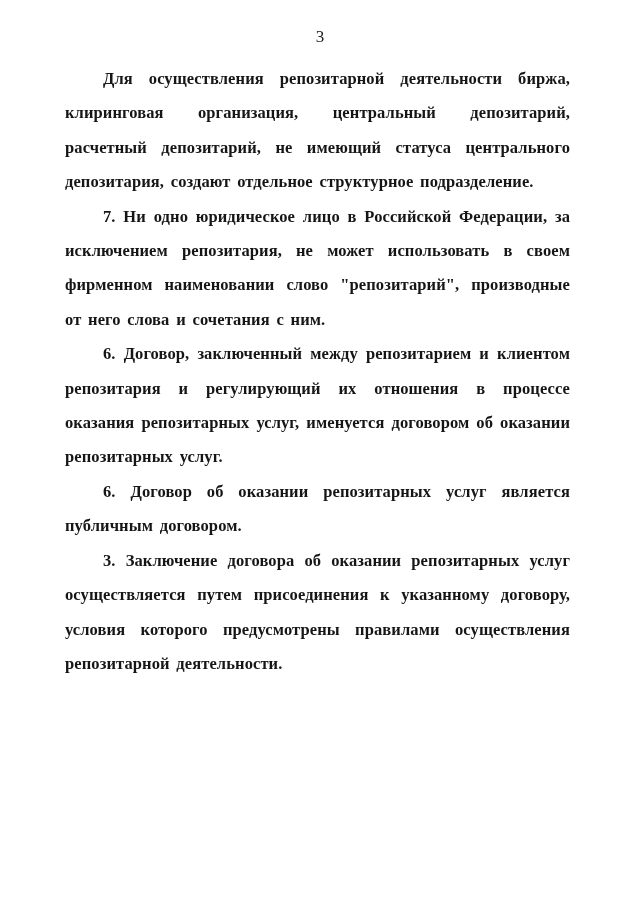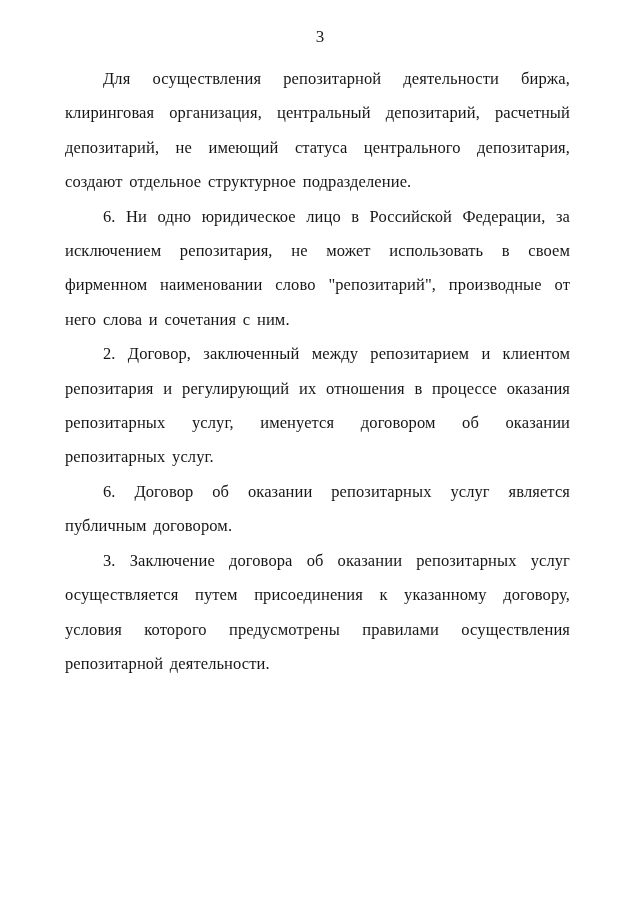--- a/index.html
+++ b/index.html
@@ -24,38 +24,39 @@
     text-align: center;
     font-size: 17px;
     line-height: 20px;
     color: #222222;
   }
   .content {
     position: absolute;
     top: 62px;
     left: 65px;
     width: 505px;
+    font-weight: bold;
   }
   .para {
     margin: 0;
     padding: 0;
     font-size: 16.5px;
     line-height: 34.4px;
     text-align: justify;
     text-indent: 38px;
     word-spacing: 2.5px;
     letter-spacing: 0.1px;
   }
 </style>
 </head>
 <body>
 
 <div class="page">
   <div class="page-number">3</div>
 
   <div class="content">
     <p class="para">Для осуществления репозитарной деятельности биржа, клиринговая организация, центральный депозитарий, расчетный депозитарий, не имеющий статуса центрального депозитария, создают отдельное структурное подразделение.</p>
-    <p class="para">6. Ни одно юридическое лицо в Российской Федерации, за исключением репозитария, не может использовать в своем фирменном наименовании слово "репозитарий", производные от него слова и сочетания с ним.</p>
-    <p class="para">2. Договор, заключенный между репозитарием и клиентом репозитария и регулирующий их отношения в процессе оказания репозитарных услуг, именуется договором об оказании репозитарных услуг.</p>
+    <p class="para">7. Ни одно юридическое лицо в Российской Федерации, за исключением репозитария, не может использовать в своем фирменном наименовании слово "репозитарий", производные от него слова и сочетания с ним.</p>
+    <p class="para">6. Договор, заключенный между репозитарием и клиентом репозитария и регулирующий их отношения в процессе оказания репозитарных услуг, именуется договором об оказании репозитарных услуг.</p>
     <p class="para">6. Договор об оказании репозитарных услуг является публичным договором.</p>
     <p class="para">3. Заключение договора об оказании репозитарных услуг осуществляется путем присоединения к указанному договору, условия которого предусмотрены правилами осуществления репозитарной деятельности.</p>
   </div>
 </div>
 
 </body></html>

